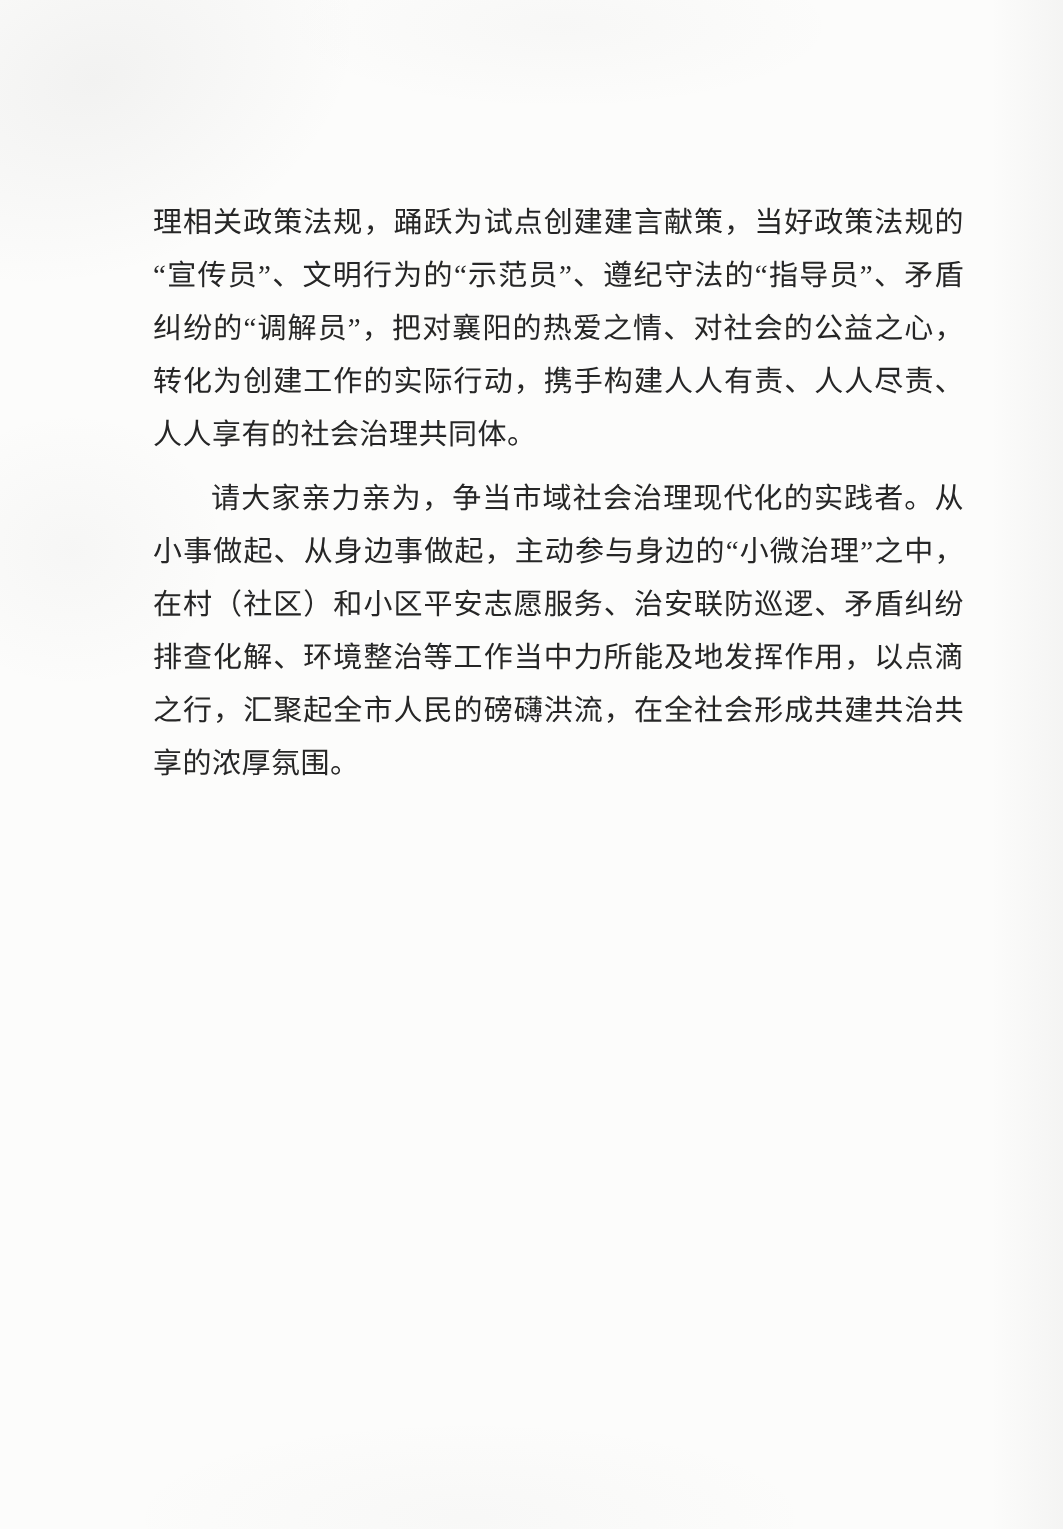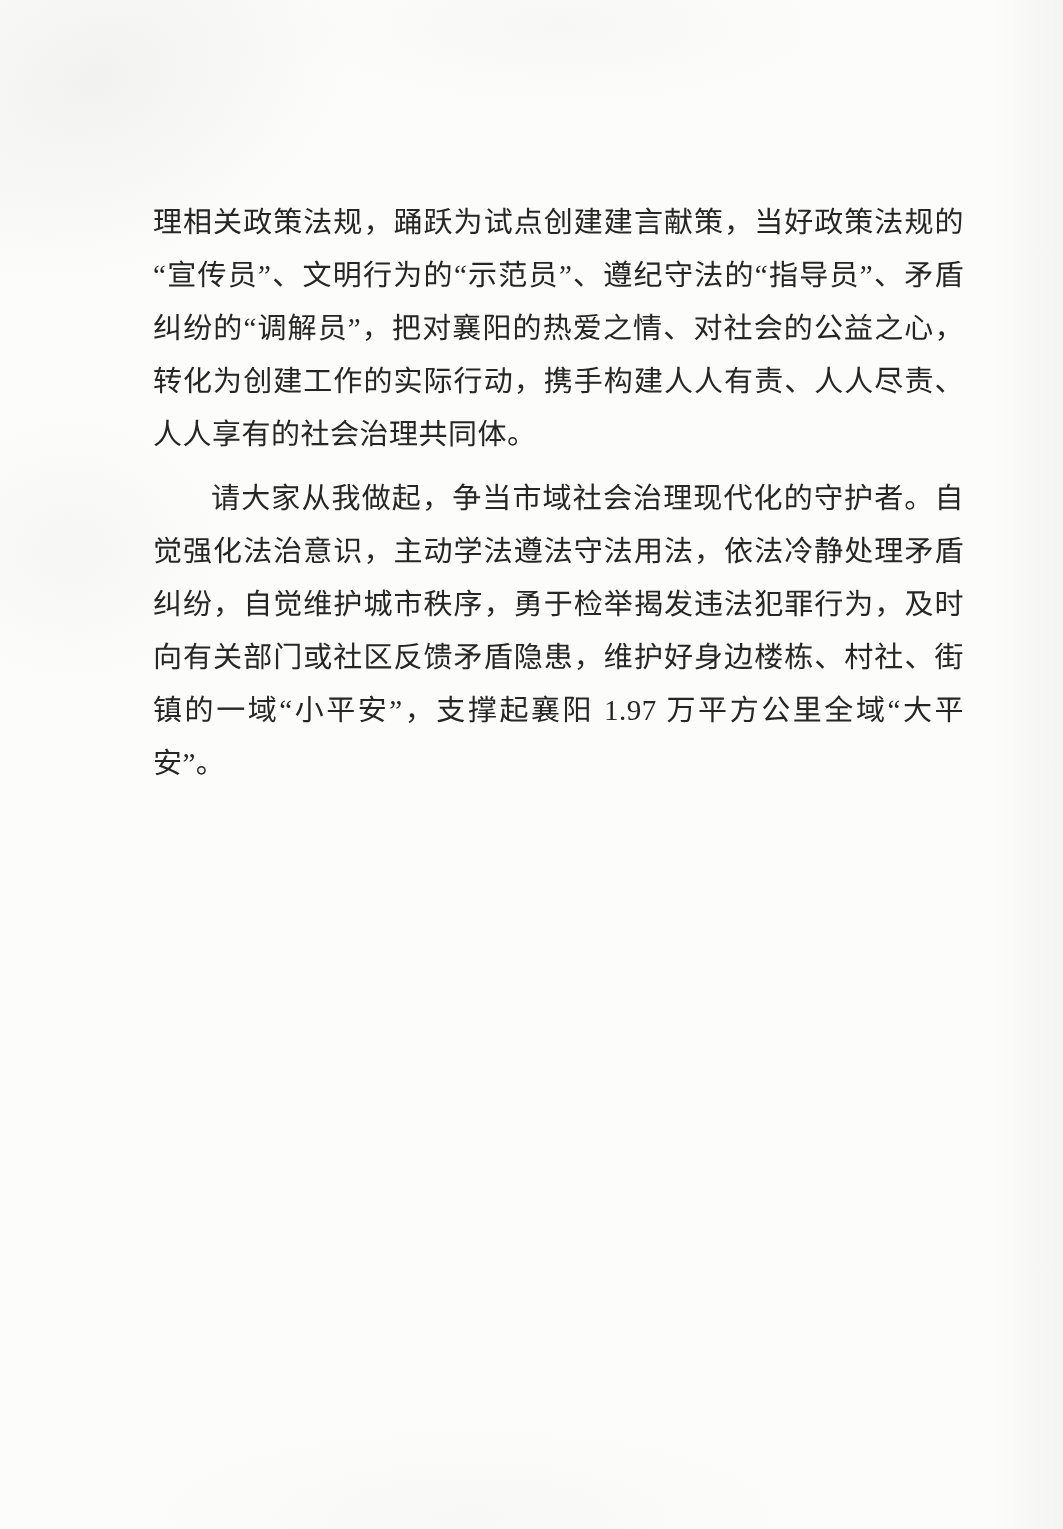--- a/index.html
+++ b/index.html
@@ -73,16 +73,16 @@
 <div class="page">
 
   <div class="artifact artifact-tl"></div>
   <div class="artifact artifact-top"></div>
   <div class="artifact artifact-left"></div>
   <div class="artifact artifact-right-band"></div>
   <div class="artifact artifact-bottom"></div>
 
   <div class="content">
     <p>理相关政策法规，踊跃为试点创建建言献策，当好政策法规的“宣传员”、文明行为的“示范员”、遵纪守法的“指导员”、矛盾纠纷的“调解员”，把对襄阳的热爱之情、对社会的公益之心，转化为创建工作的实际行动，携手构建人人有责、人人尽责、人人享有的社会治理共同体。</p>
-    <p class="indent">请大家从我做起，争当市域社会治理现代化的守护者。自觉强化法治意识，主动学法遵法守法用法，依法冷静处理矛盾纠纷，自觉维护城市秩序，勇于检举揭发违法犯罪行为，及时向有关部门或社区反馈矛盾隐患，维护好身边楼栋、村社、街镇的一域“小平安”，支撑起襄阳 1.97 万平方公里全域“大平安”。</p>
+    <p class="indent">请大家亲力亲为，争当市域社会治理现代化的实践者。从小事做起、从身边事做起，主动参与身边的“小微治理”之中，在村（社区）和小区平安志愿服务、治安联防巡逻、矛盾纠纷排查化解、环境整治等工作当中力所能及地发挥作用，以点滴之行，汇聚起全市人民的磅礴洪流，在全社会形成共建共治共享的浓厚氛围。</p>
   </div>
 
 </div>
 
 </body></html>

